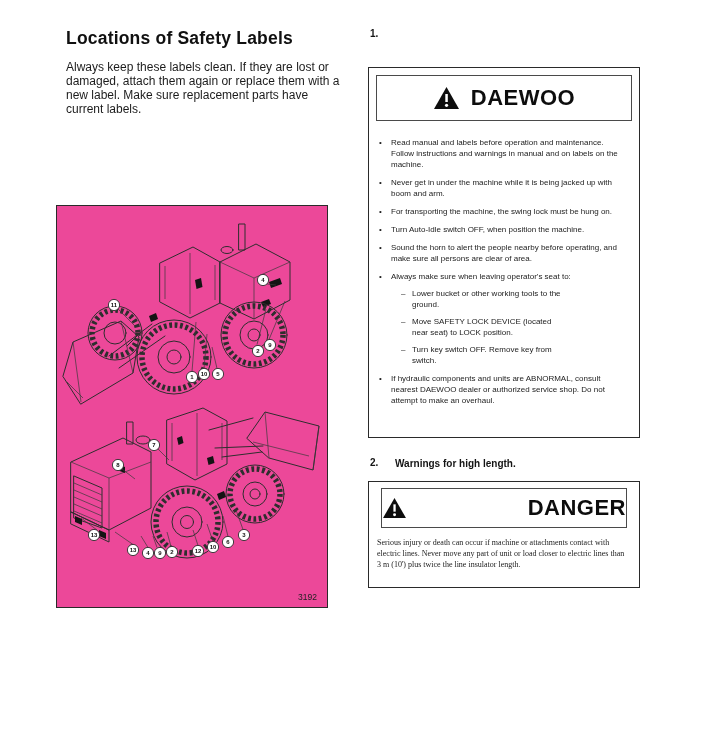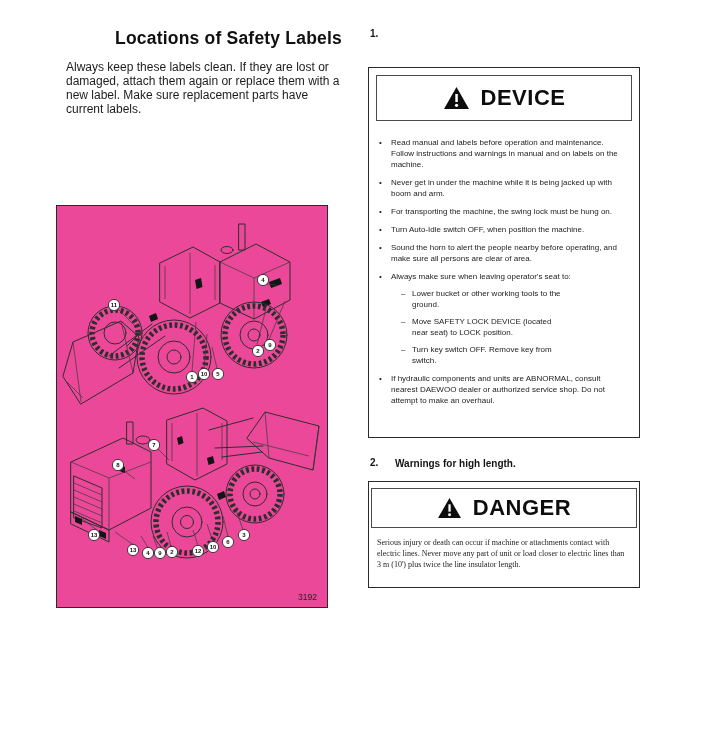--- a/index.html
+++ b/index.html
@@ -2,21 +2,21 @@
 <html><head>
 <meta charset="utf-8">
 <style>
   html,body{margin:0;padding:0;background:#ffffff;}
   body{width:705px;height:733px;font-family:"Liberation Sans", sans-serif;color:#161616;
        -webkit-font-smoothing:antialiased;}
   .page{position:relative;width:705px;height:733px;background:#fff;overflow:hidden;}
 
   
   .left-col{position:absolute;left:66px;top:28px;width:276px;}
-  .doc-title{font-size:17.5px;font-weight:bold;letter-spacing:.2px;margin:0 0 11px 0;color:#101010;text-align:right;}
+  .doc-title{font-size:17.5px;font-weight:bold;letter-spacing:.2px;margin:0 0 11px 0;color:#101010;}
   .para{font-size:12px;line-height:14px;margin:0 0 12px 0;color:#1c1c1c;}
 
   .figure-box{position:absolute;left:56px;top:205px;width:272px;height:403px;
               border:1.3px solid #2a2a2a;box-sizing:border-box;background:#ec4899;}
   .figure-box svg{position:absolute;left:0;top:0;}
   .ln{fill:none;stroke:#2e2e2e;stroke-width:1;stroke-linejoin:round;stroke-linecap:round;}
   .ln-thin{fill:none;stroke:#3a3a3a;stroke-width:.7;}
   .tread{fill:none;stroke:#2e2e2e;stroke-width:5.5;stroke-dasharray:2.8 2.6;}
   .blk{fill:#141414;stroke:none;}
   .callout-circle{fill:#fff;stroke:#2e2e2e;stroke-width:.9;}
@@ -31,21 +31,21 @@
   .h1-pos{top:28px;}
   .h2-pos{top:457px;}
 
   .warn-box{position:absolute;left:368px;width:272px;border:1.4px solid #2a2a2a;
             box-sizing:border-box;background:#fff;}
   .caution-pos{top:67px;height:371px;}
   .danger-pos{top:481px;height:107px;}
   .sign-header{margin:7px;border:1.2px solid #4a4a4a;display:flex;align-items:center;
                justify-content:center;gap:11px;}
   .caution-pos .sign-header{height:44px;}
-  .danger-pos .sign-header{height:38px;margin:6px 2px;}
+  .danger-pos .sign-header{height:38px;margin:6px 12px;justify-content:space-between;}
   .sign-word{font-size:22px;font-weight:bold;letter-spacing:.5px;color:#0d0d0d;}
   .tri-icon{flex:none;display:block;}
 
   .bullets{padding:9px 12px 0 10px;}
   .bullet{display:flex;font-size:8px;line-height:11px;color:#222;margin-bottom:7px;}
   .bullet .marker{width:12px;flex:none;}
   .bullet .btext{flex:1;}
   .subs{margin:0 0 7px 22px;}
   .sub{display:flex;font-size:8px;line-height:11px;color:#222;margin-bottom:6px;width:168px;}
   .sub .marker{width:11px;flex:none;}
@@ -223,21 +223,21 @@
     <span class="num">1.</span>
   </div>
 
   <div class="warn-box caution-pos">
     <div class="sign-header">
       <svg class="tri-icon" width="27" height="24" viewBox="0 0 27 24">
         <path d="M13.5 1 L26 23 H1 Z" fill="#0d0d0d"></path>
         <rect x="12.3" y="8" width="2.5" height="8" fill="#ffffff"></rect>
         <circle cx="13.55" cy="19.3" r="1.6" fill="#ffffff"></circle>
       </svg>
-      <span class="sign-word">DEVICE</span>
+      <span class="sign-word">DAEWOO</span>
     </div>
     <div class="bullets">
       <div class="bullet">
         <span class="marker">•</span>
         <span class="btext">Read manual and labels before operation and maintenance. Follow instructions and warnings in manual and on labels on the machine.</span>
       </div>
       <div class="bullet">
         <span class="marker">•</span>
         <span class="btext">Never get in under the machine while it is being jacked up with boom and arm.</span>
       </div>

